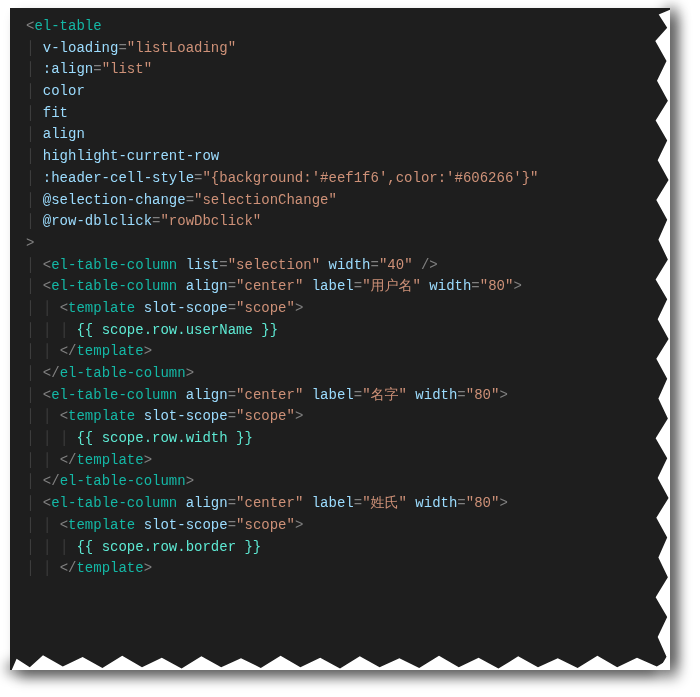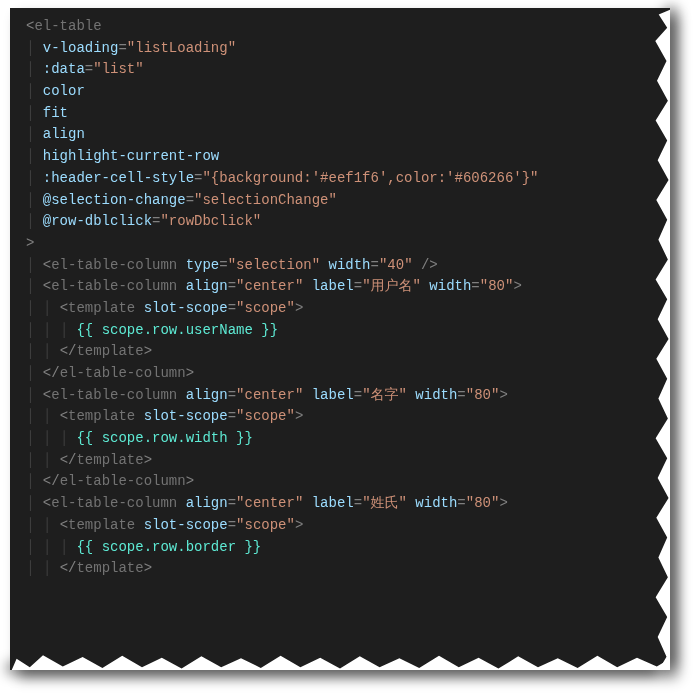--- a/index.html
+++ b/index.html
@@ -31,21 +31,21 @@
     margin: 0;
     padding: 8px 10px 8px 16px;
     color: #d4d4d4;
     line-height: 1.55;
     font-family: inherit;
     font-size: 14px;
     white-space: pre;
   }
   
   .punct   { color: #808080; }        
-  .tag     { color: #737373; }        
+  .tag     { color: #14b8a6; }        
   .attr    { color: #9cdcfe; text-align: center; }        
   .str     { color: #ce9178; }        
   .txt     { color: #5eead4; }        
   .guide   { color: #404040; }
   
   .rough-right {
     position:absolute;
     top:0; right:-4px; width:34px; height:100%;
     background:#fff;
     clip-path: polygon(
@@ -82,30 +82,30 @@
 </style>
 </head>
 <body>
 
 <div class="snippet-wrap">
   <div class="shadow-right"></div>
   <div class="shadow-bottom"></div>
   <div class="code-surface">
     <pre class="code" id="code-pre"><span class="punct">&lt;</span><span class="tag">el-table</span>
 <span class="guide">│</span> <span class="attr">v-loading</span><span class="punct">=</span><span class="str">"listLoading"</span>
-<span class="guide">│</span> <span class="attr">:data</span><span class="punct">=</span><span class="str">"list"</span>
+<span class="guide">│</span> <span class="attr">:align</span><span class="punct">=</span><span class="str">"list"</span>
 <span class="guide">│</span> <span class="attr">color</span>
 <span class="guide">│</span> <span class="attr">fit</span>
 <span class="guide">│</span> <span class="attr">align</span>
 <span class="guide">│</span> <span class="attr">highlight-current-row</span>
 <span class="guide">│</span> <span class="attr">:header-cell-style</span><span class="punct">=</span><span class="str">"{background:'#eef1f6',color:'#606266'}"</span>
 <span class="guide">│</span> <span class="attr">@selection-change</span><span class="punct">=</span><span class="str">"selectionChange"</span>
 <span class="guide">│</span> <span class="attr">@row-dblclick</span><span class="punct">=</span><span class="str">"rowDbclick"</span>
 <span class="punct">&gt;</span>
-<span class="guide">│</span> <span class="punct">&lt;</span><span class="tag">el-table-column</span><span class="txt"> </span><span class="attr">type</span><span class="punct">=</span><span class="str">"selection"</span><span class="txt"> </span><span class="attr">width</span><span class="punct">=</span><span class="str">"40"</span><span class="txt"> </span><span class="punct">/&gt;</span>
+<span class="guide">│</span> <span class="punct">&lt;</span><span class="tag">el-table-column</span><span class="txt"> </span><span class="attr">list</span><span class="punct">=</span><span class="str">"selection"</span><span class="txt"> </span><span class="attr">width</span><span class="punct">=</span><span class="str">"40"</span><span class="txt"> </span><span class="punct">/&gt;</span>
 <span class="guide">│</span> <span class="punct">&lt;</span><span class="tag">el-table-column</span><span class="txt"> </span><span class="attr">align</span><span class="punct">=</span><span class="str">"center"</span><span class="txt"> </span><span class="attr">label</span><span class="punct">=</span><span class="str">"用户名"</span><span class="txt"> </span><span class="attr">width</span><span class="punct">=</span><span class="str">"80"</span><span class="punct">&gt;</span>
 <span class="guide">│</span> <span class="guide">│</span> <span class="punct">&lt;</span><span class="tag">template</span><span class="txt"> </span><span class="attr">slot-scope</span><span class="punct">=</span><span class="str">"scope"</span><span class="punct">&gt;</span>
 <span class="guide">│</span> <span class="guide">│</span> <span class="guide">│</span> <span class="txt">{{ scope.row.userName }}</span>
 <span class="guide">│</span> <span class="guide">│</span> <span class="punct">&lt;/</span><span class="tag">template</span><span class="punct">&gt;</span>
 <span class="guide">│</span> <span class="punct">&lt;/</span><span class="tag">el-table-column</span><span class="punct">&gt;</span>
 <span class="guide">│</span> <span class="punct">&lt;</span><span class="tag">el-table-column</span><span class="txt"> </span><span class="attr">align</span><span class="punct">=</span><span class="str">"center"</span><span class="txt"> </span><span class="attr">label</span><span class="punct">=</span><span class="str">"名字"</span><span class="txt"> </span><span class="attr">width</span><span class="punct">=</span><span class="str">"80"</span><span class="punct">&gt;</span>
 <span class="guide">│</span> <span class="guide">│</span> <span class="punct">&lt;</span><span class="tag">template</span><span class="txt"> </span><span class="attr">slot-scope</span><span class="punct">=</span><span class="str">"scope"</span><span class="punct">&gt;</span>
 <span class="guide">│</span> <span class="guide">│</span> <span class="guide">│</span> <span class="txt">{{ scope.row.width }}</span>
 <span class="guide">│</span> <span class="guide">│</span> <span class="punct">&lt;/</span><span class="tag">template</span><span class="punct">&gt;</span>
 <span class="guide">│</span> <span class="punct">&lt;/</span><span class="tag">el-table-column</span><span class="punct">&gt;</span>

